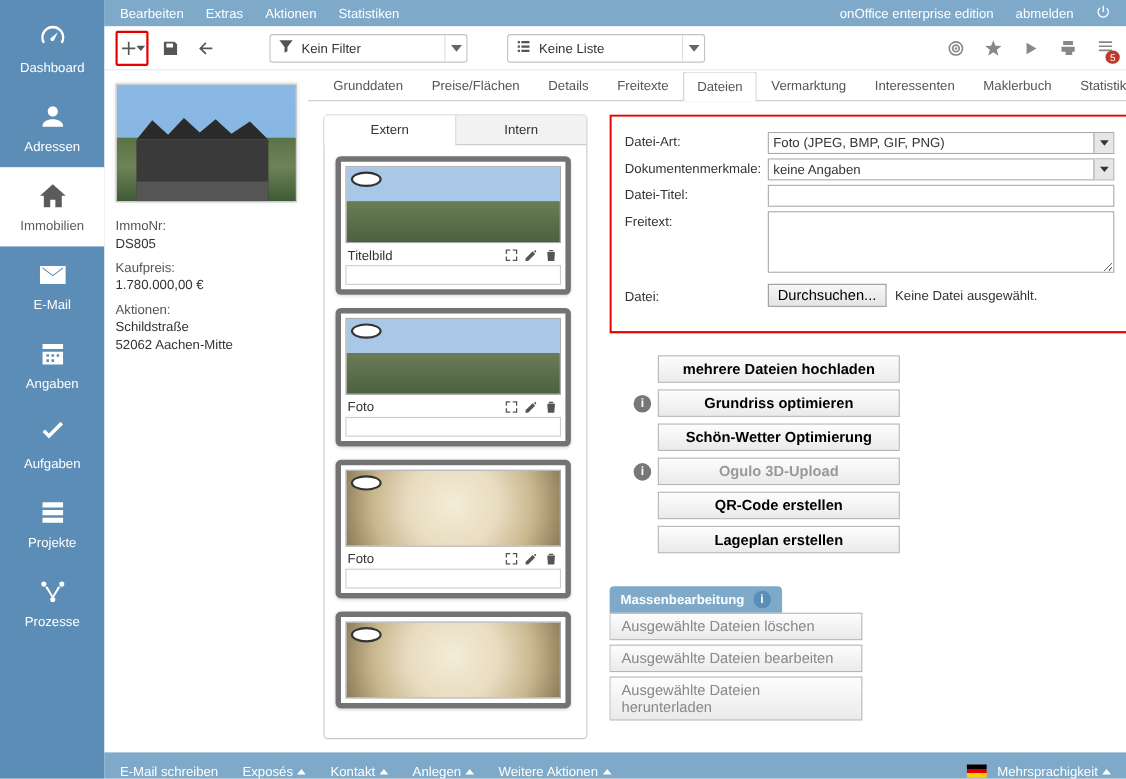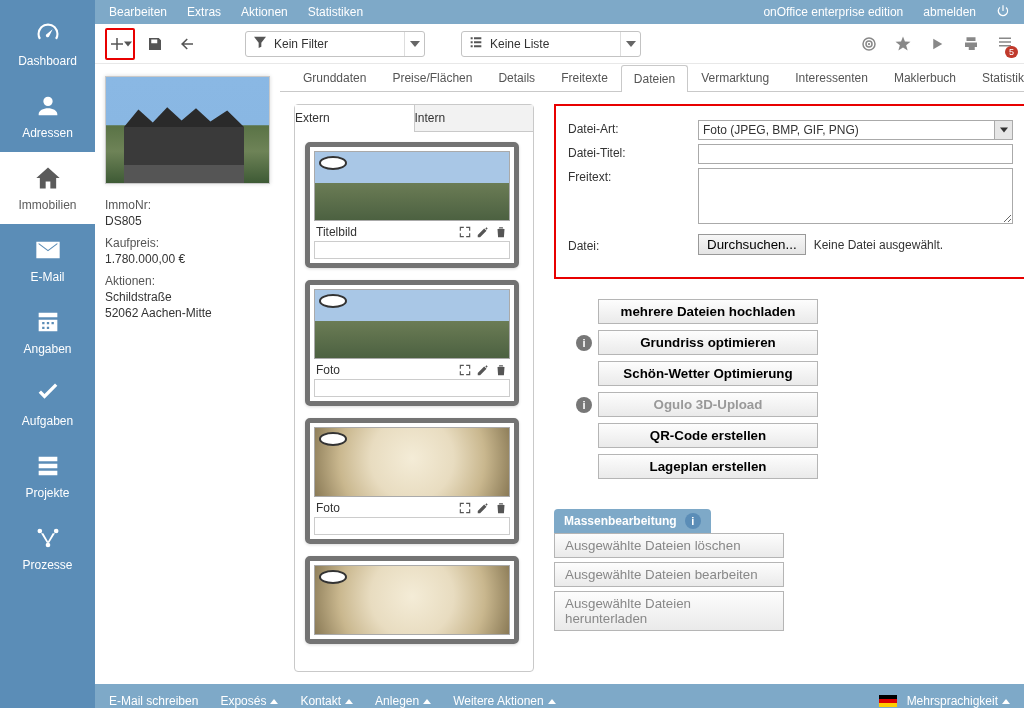--- a/index.html
+++ b/index.html
@@ -42,21 +42,21 @@
 
   .right{flex:1;display:flex;flex-direction:column}
   .tabs{display:flex;border-bottom:1px solid #c9c9c9;padding:0 10px;gap:0;height:28px;align-items:flex-end}
   .tab{padding:6px 12px;border:1px solid transparent;border-bottom:none;color:#555;cursor:pointer;border-radius:3px 3px 0 0}
   .tab.active{border-color:#c9c9c9;background:#fff;position:relative;top:1px}
 
   .tab-body{flex:1;display:flex;padding:12px 0 12px 14px;gap:20px;overflow:hidden}
 
   .thumbs-wrap{width:240px;border:1px solid #c9c9c9;border-radius:4px;display:flex;flex-direction:column}
   .sub-tabs{display:flex}
-  .sub-tab{flex:1;padding:6px 0;border-bottom:1px solid #c9c9c9;cursor:pointer}
+  .sub-tab{flex:1;text-align:center;padding:6px 0;border-bottom:1px solid #c9c9c9;cursor:pointer}
   .sub-tab.active{background:#fff;border-bottom:none;border-right:1px solid #c9c9c9}
   .sub-tab:last-child{background:#f2f2f2}
   .thumbs{flex:1;overflow-y:auto;padding:10px 14px 10px 10px;position:relative}
   .thumbs::-webkit-scrollbar{width:14px}
   .thumbs::-webkit-scrollbar-track{background:#f0f0f0}
   .thumbs::-webkit-scrollbar-thumb{background:#c5c5c5;border:2px solid #f0f0f0;border-radius:2px}
   .card{border:5px solid #737373;border-radius:5px;padding:4px;margin-bottom:12px;box-shadow:0 1px 3px rgba(0,0,0,.15)}
   .card-img{height:70px;background:linear-gradient(180deg,#a9c7e6 0%,#a9c7e6 45%,#6b7c55 46%,#4c6141 100%);position:relative;border:1px solid #aaa}
   .card-img .sel{position:absolute;top:4px;left:4px;width:14px;height:14px;border-radius:50%;border:2px solid #333;background:#fff}
   .card-foot{display:flex;align-items:center;justify-content:space-between;padding:4px 2px 0}
@@ -344,20 +344,31 @@
               <div class="sel">
                   <span>Foto (JPEG, BMP, GIF, PNG)</span>
                   <span class="chev2">
                     <svg viewBox="0 0 10 10">
                       <path d="M0 2h10L5 8z"></path>
                     </svg>
                   </span>
                 </div>
             </div>
             <div class="frow">
+                <label>Dokumentenmerkmale:</label>
+              <div class="sel">
+                  <span>keine Angaben</span>
+                  <span class="chev2">
+                    <svg viewBox="0 0 10 10">
+                      <path d="M0 2h10L5 8z"></path>
+                    </svg>
+                  </span>
+                </div>
+            </div>
+            <div class="frow">
                 <label>Datei-Titel:</label>
               <input class="tin" value="" style="">
             </div>
             <div class="frow">
                 <label>Freitext:</label>
               <textarea class="tarea" style=""></textarea>
             </div>
             <div class="frow" style="margin-top:10px;align-items:center">
                 <label>Datei:</label>
               <button class="browse">Durchsuchen...</button>

